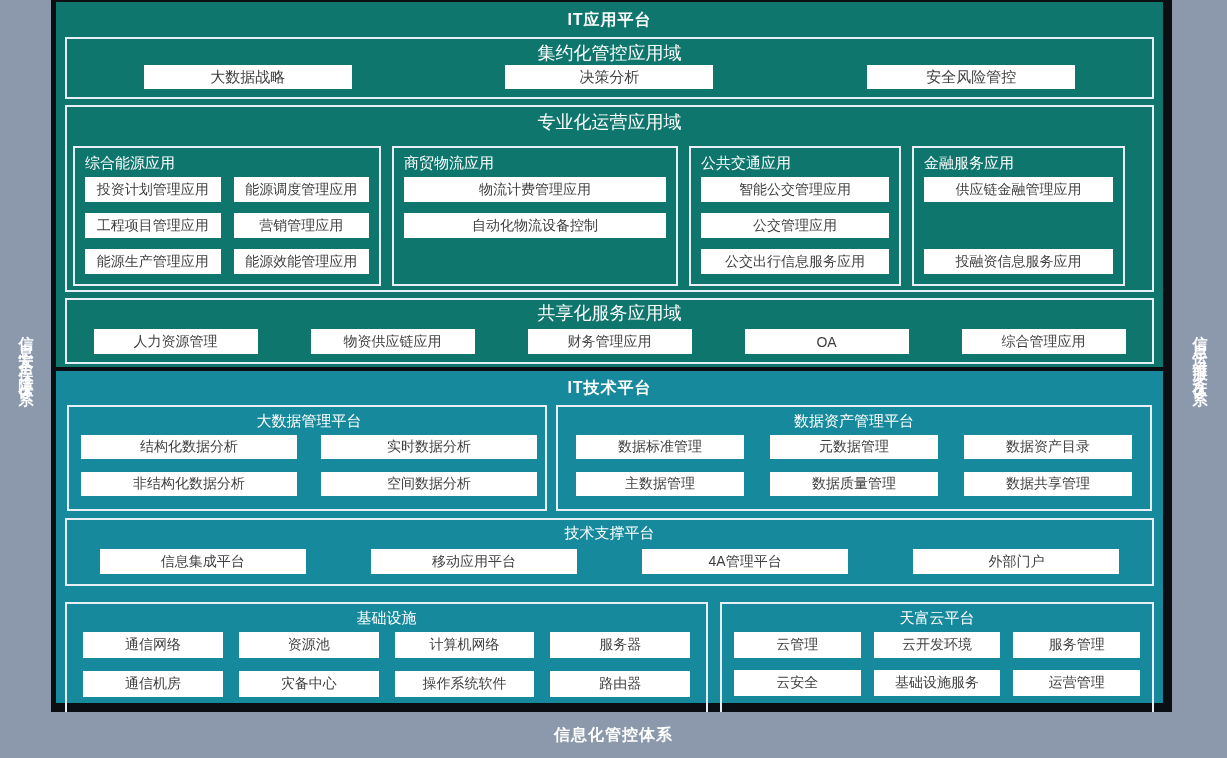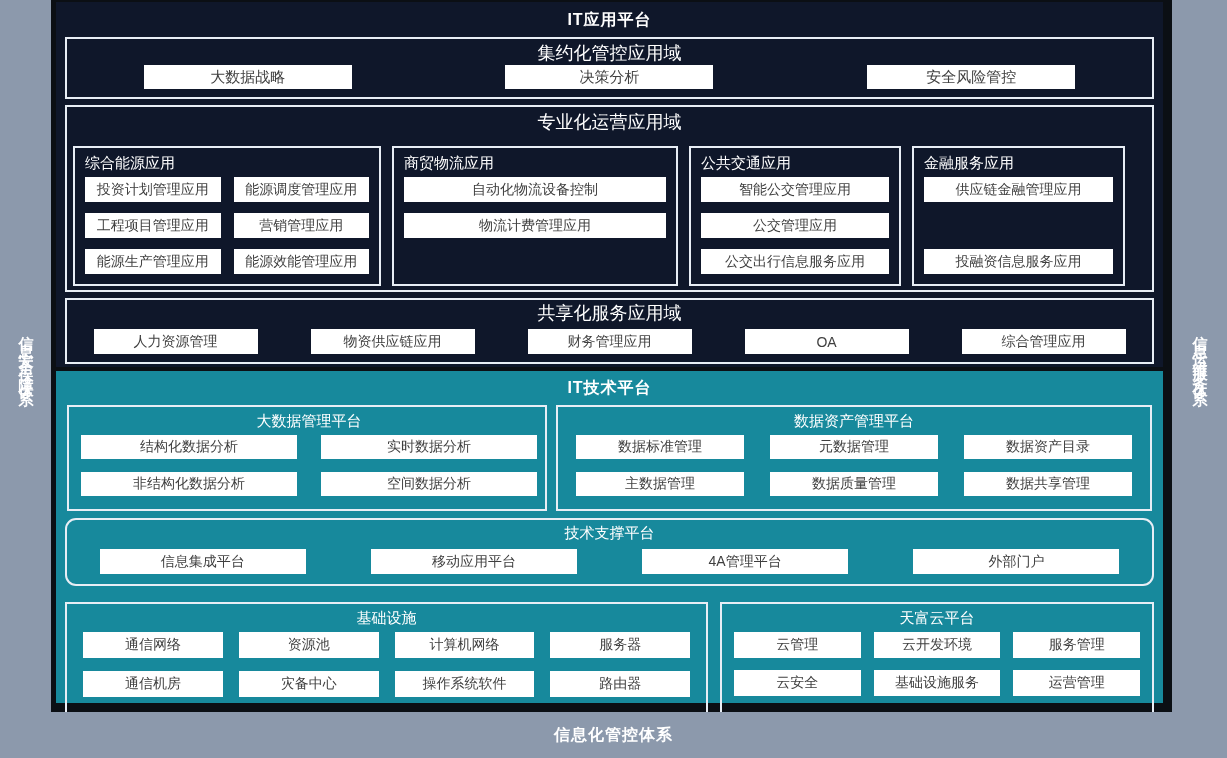--- a/index.html
+++ b/index.html
@@ -24,21 +24,21 @@
     color: #ffffff; font-weight: bold; font-size: 15px; letter-spacing: 8px;
   }
 
   
   .bottom-bar { position: absolute; left: 0; top: 712px; width: 1227px; height: 46px; background: #8c99ac;
     display: flex; align-items: center; justify-content: center; }
   .bottom-bar span { color: #fff; font-weight: bold; font-size: 16px; letter-spacing: 1px; }
 
   
   .panel { position: absolute; left: 56px; width: 1107px; padding: 0 9px; }
-  .panel.blue { top: 2px; height: 365px; background: #0f172a; }
+  .panel.blue { top: 2px; height: 365px; background: #0f766e; }
   .panel.teal { top: 371px; height: 332px; background: #17899c; }
   .panel-title { color: #fff; font-weight: bold; font-size: 16px; text-align: center; height: 20px; line-height: 20px; letter-spacing: 1px; }
   .panel.blue .panel-title { margin-top: 8px; }
   .panel.teal .panel-title { margin-top: 7px; }
 
   .box { border: 2px solid #e8eef5; }
   .box-title { color: #fff; font-size: 18px; text-align: center; height: 22px; line-height: 22px; padding-top: 3px; }
 
   .btn { background: #ffffff; color: #3f3f3f; font-size: 14px; display: flex; align-items: center; justify-content: center; white-space: nowrap; }
 
@@ -65,21 +65,21 @@
   .row-5 > .btn { width: 164px; height: 25px; justify-self: center; }
 
   
   .t-row1 { display: flex; gap: 9px; margin-top: 7px; height: 106px; padding: 0 2px; }
   .box.bigdata { width: 480px; padding: 2px 8px 10px 12px; }
   .box.dataasset { flex: 1; padding: 2px 18px 10px 18px; }
   .t-title { color: #fff; font-size: 15px; text-align: center; height: 26px; line-height: 24px; }
   .grid-bd { display: grid; grid-template-columns: 1fr 1fr; column-gap: 24px; row-gap: 13px; grid-auto-rows: 24px; }
   .grid-da { display: grid; grid-template-columns: 1fr 1fr 1fr; column-gap: 26px; row-gap: 13px; grid-auto-rows: 24px; }
 
-  .box.support { margin-top: 7px; height: 68px; padding-top: 2px; border-radius: 11px; }
+  .box.support { margin-top: 7px; height: 68px; padding-top: 2px; }
   .row-4 { display: grid; grid-template-columns: repeat(4, 1fr); margin-top: 5px; }
   .row-4 > .btn { width: 206px; height: 25px; justify-self: center; }
 
   .t-row3 { display: flex; gap: 12px; margin-top: 16px; height: 112px; }
   .box.infra { width: 643px; padding: 2px 16px 10px 16px; }
   .box.cloud { flex: 1; padding: 2px 12px 10px 12px; }
   .grid-infra { display: grid; grid-template-columns: repeat(4, 1fr); column-gap: 16px; row-gap: 13px; grid-auto-rows: 26px; }
   .grid-cloud { display: grid; grid-template-columns: repeat(3, 1fr); column-gap: 13px; row-gap: 12px; grid-auto-rows: 26px; }
 </style>
 </head>
@@ -120,22 +120,22 @@
               <div class="btn">工程项目管理应用</div>
               <div class="btn">营销管理应用</div>
               <div class="btn">能源生产管理应用</div>
               <div class="btn">能源效能管理应用</div>
             </div>
         </div>
 
         <div class="subbox trade">
           <div class="sub-title">商贸物流应用</div>
           <div class="grid-1col">
+              <div class="btn">物流计费管理应用</div>
               <div class="btn">自动化物流设备控制</div>
-              <div class="btn">物流计费管理应用</div>
             </div>
         </div>
 
         <div class="subbox transit">
           <div class="sub-title">公共交通应用</div>
           <div class="grid-1col">
               <div class="btn">智能公交管理应用</div>
               <div class="btn">公交管理应用</div>
               <div class="btn">公交出行信息服务应用</div>
             </div>

